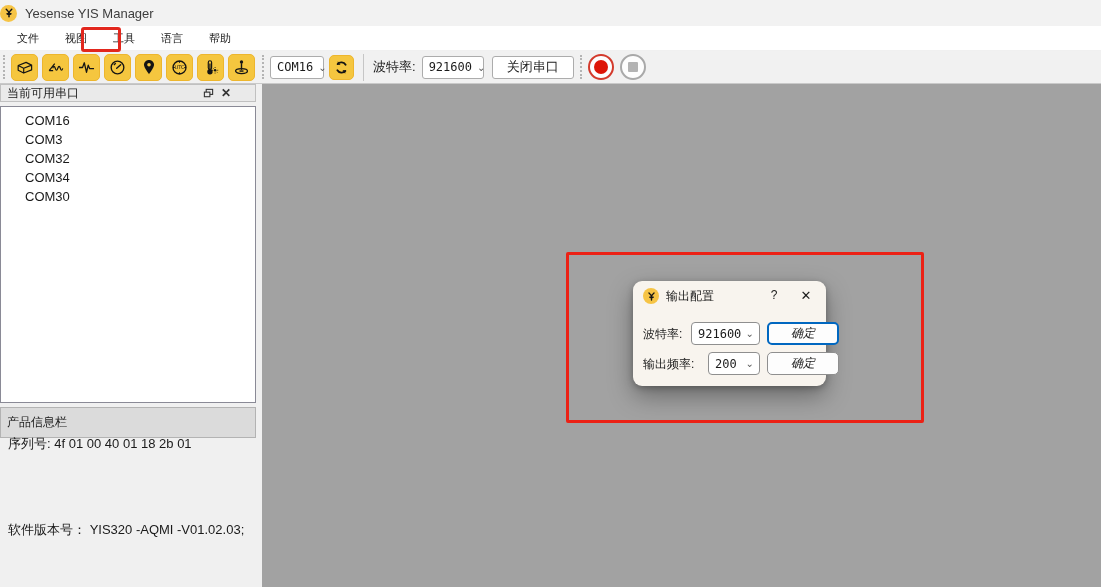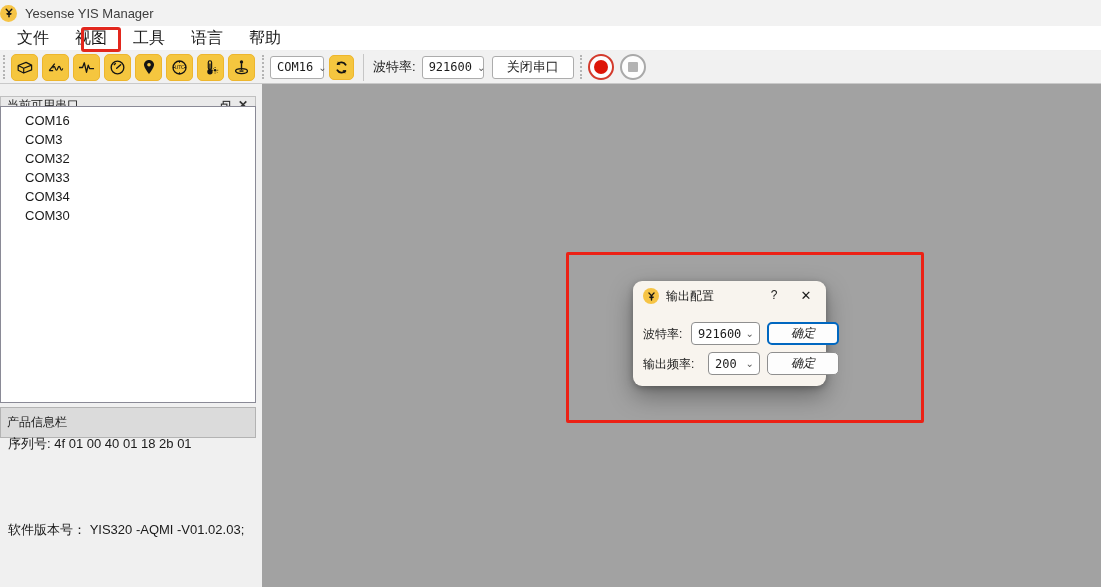--- a/index.html
+++ b/index.html
@@ -7,21 +7,21 @@
   body { font-family:"Liberation Sans", sans-serif; font-size:13px; color:#1a1a1a; background:#f0f0f0; }
   #window { position:relative; width:1101px; height:587px; background:#f0f0f0; }
 
   
   .titlebar { position:absolute; left:0; top:0; width:1101px; height:26px; background:#f2f2f2; display:flex; align-items:center; }
   .app-icon { width:17px; height:17px; border-radius:50%; background:#f6c445; display:inline-flex; align-items:center; justify-content:center; margin-right:8px; flex:0 0 auto; }
   .titlebar-text { font-size:13px; color:#3d3d3d; }
 
   
   .menubar { position:absolute; left:0; top:26px; width:1101px; height:25px; background:#ffffff; display:flex; align-items:center; padding-left:4px; border-bottom:1px solid #f0f0f0; }
-  .menu-item { padding:3px 13px; font-size:16px; color:#1a1a1a; cursor:default; }
+  .menu-item { padding:3px 13px; font-size:11px; color:#1a1a1a; cursor:default; }
   .menu-red-box { position:absolute; left:81px; top:27px; width:40px; height:25px; border:3px solid #e2271d; border-radius:3px; pointer-events:none; z-index:6; }
 
   
   .toolbar { position:absolute; left:0; top:51px; width:1101px; height:33px; background:#f1f1f1; border-bottom:1px solid #c9c9c9; display:flex; align-items:center; }
   .tb-handle { width:4px; height:24px; border-left:2px dotted #b4b4b4; margin:0 4px 0 3px; }
   .tb-sep { width:1px; height:27px; background:#c6c6c6; margin:0 5px; }
   .icon-btn { width:27px; height:27px; border-radius:5px; background:#f5c63f; border:1px solid #edb62e; display:inline-flex; align-items:center; justify-content:center; margin-right:4px; cursor:pointer; }
   .icon-btn svg { display:block; }
   .combo { background:#fff; border:1px solid #acacac; border-radius:3px; height:23px; display:inline-flex; align-items:center; justify-content:space-between; padding:0 5px 0 6px; cursor:pointer; }
   .combo .chev { color:#5a5a5a; font-size:10px; margin-left:5px; }
@@ -29,21 +29,21 @@
   .tb-label { font-size:13px; margin:0 6px 0 4px; }
   .tb-btn { height:23px; background:#fff; border:1px solid #acacac; border-radius:3px; padding:0 14px; font-size:13px; display:inline-flex; align-items:center; cursor:pointer; }
   .round-btn { width:26px; height:26px; border-radius:50%; background:#fdfdfd; display:inline-flex; align-items:center; justify-content:center; margin-right:6px; cursor:pointer; }
   .rec { border:2px solid #d33a2c; }
   .rec .dot { width:14px; height:14px; border-radius:50%; background:#dd1507; }
   .stop { border:2px solid #a9a9a9; }
   .stop .sq { width:10px; height:10px; background:#b3b3b3; border-radius:1px; }
 
   
   .left-panel { position:absolute; left:0; top:84px; width:262px; height:503px; background:#f0f0f0; }
-  .dock-header { position:absolute; left:0px; top:12px; width:256px; height:18px; background:#eaeaea; border:1px solid #c0c0c0; display:flex; align-items:center; padding:0 3px 0 6px; font-size:12px; }
+  .dock-header { position:absolute; left:0px; top:0; width:256px; height:18px; background:#eaeaea; border:1px solid #c0c0c0; display:flex; align-items:center; padding:0 20px 0 6px; font-size:12px; }
   .dock-header .spacer { flex:1; }
   .dock-btn { width:18px; height:15px; display:inline-flex; align-items:center; justify-content:center; color:#333; cursor:pointer; }
   .dock-close { font-size:12px; font-weight:bold; }
   .port-list { position:absolute; left:0px; top:22px; width:256px; height:297px; background:#ffffff; border:1px solid #8a8a96; padding-top:4px; overflow:hidden; }
   .port-item { padding-left:24px; height:19px; line-height:19px; font-size:13px; cursor:pointer; }
   .info-header { position:absolute; left:0px; top:323px; width:256px; height:31px; background:#dbdbdb; border:1px solid #b3b3b3; display:flex; align-items:center; padding-left:6px; font-size:12px; }
   .info-line { position:absolute; left:8px; font-size:13px; white-space:nowrap; }
   .info-line .v { font-family:Liberation Sans, sans-serif; font-size:13px; }
 
   
@@ -192,21 +192,20 @@
             <rect x="3.5" y="1.5" width="7" height="5.5" fill="none" stroke="#333" stroke-width="1.2"></rect>
             <rect x="1.5" y="4.5" width="6" height="5" fill="#eaeaea" stroke="#333" stroke-width="1.2"></rect>
           </svg>
       </span>
       <span class="dock-btn dock-close">✕</span>
     </div>
     <div class="port-list">
       <div class="port-item">COM16</div>
       <div class="port-item">COM3</div>
       <div class="port-item">COM32</div>
-      <div class="port-item">COM33</div>
       <div class="port-item">COM34</div>
       <div class="port-item">COM30</div>
     </div>
     <div class="info-header">
       <span>产品信息栏</span>
     </div>
     <div class="info-line" style="top:351px;">
       <span>序列号:</span>
       <span class="v">4f 01 00 40 01 18 2b 01</span>
     </div>

